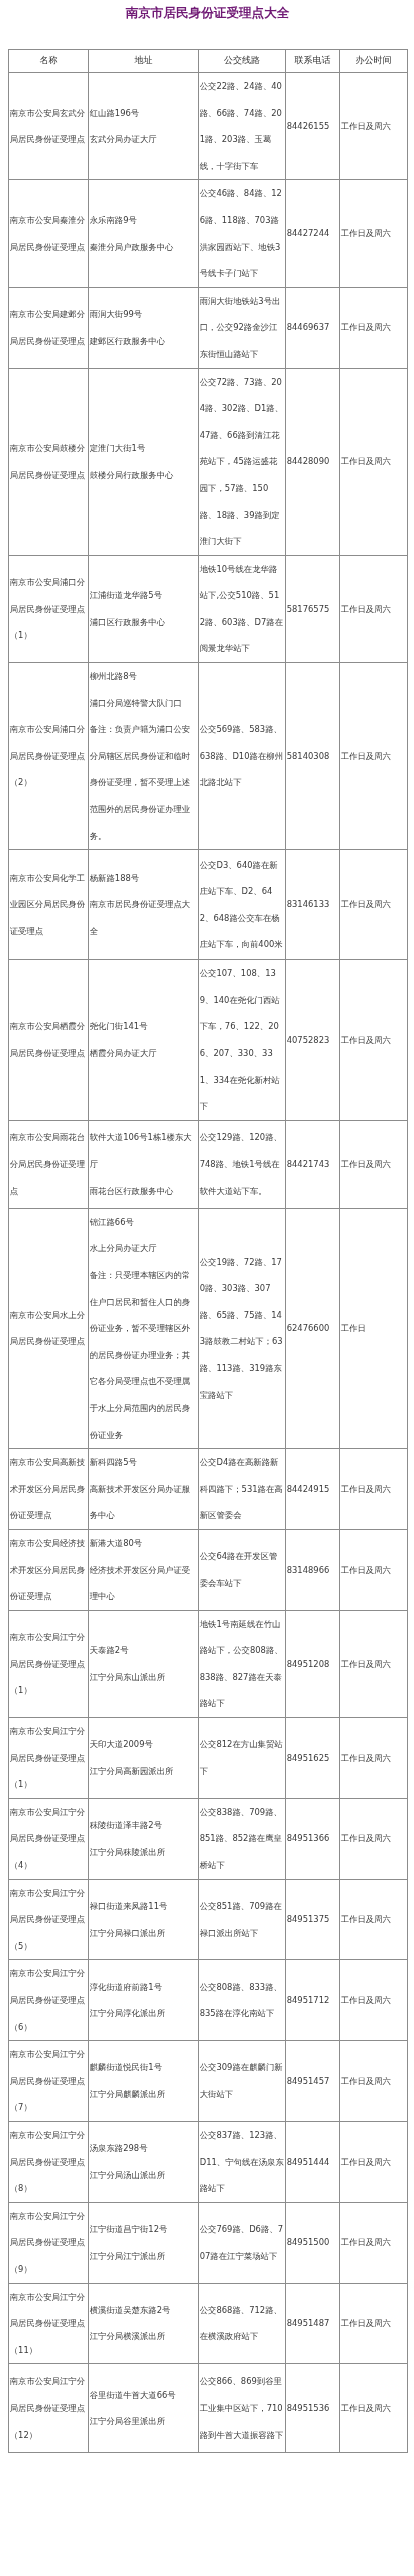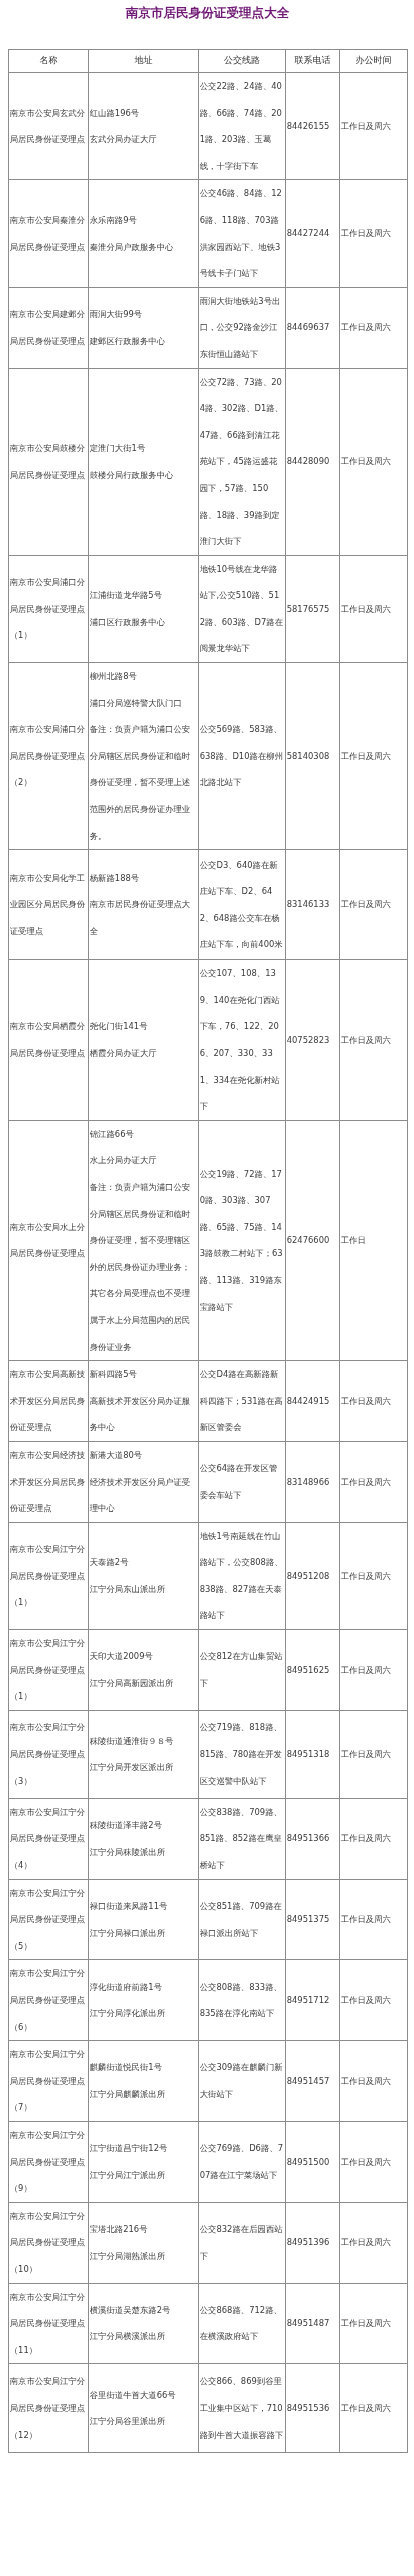--- a/index.html
+++ b/index.html
@@ -108,26 +108,36 @@
       <tr style="height: 133px;">
         <td>南京市公安局栖霞分局居民身份证受理点</td>
         <td>
           <span class="line">尧化门街141号</span>
           <span class="line">栖霞分局办证大厅</span>
         </td>
         <td>公交107、108、139、140在尧化门西站下车，76、122、206、207、330、331、334在尧化新村站下</td>
         <td>40752823</td>
         <td>工作日及周六</td>
       </tr>
+      <tr style="height: 88px;">
+        <td>南京市公安局雨花台分局居民身份证受理点</td>
+        <td>
+          <span class="line">软件大道106号1栋1楼东大厅</span>
+          <span class="line">雨花台区行政服务中心</span>
+        </td>
+        <td>公交129路、120路、748路、地铁1号线在软件大道站下车。</td>
+        <td>84421743</td>
+        <td>工作日及周六</td>
+      </tr>
       <tr style="height: 199px;">
         <td>南京市公安局水上分局居民身份证受理点</td>
         <td>
           <span class="line">锦江路66号</span>
           <span class="line">水上分局办证大厅</span>
-          <span class="line">备注：负责户籍为浦口公安分局辖区居民身份证和临时身份证受理，暂不受理辖区外的居民身份证办理业务；其它各分局受理点也不受理属于水上分局范围内的居民身份证业务</span>
+          <span class="line">备注：只受理本辖区内的常住户口居民和暂住人口的身份证业务，暂不受理辖区外的居民身份证办理业务；其它各分局受理点也不受理属于水上分局范围内的居民身份证业务</span>
         </td>
         <td>公交19路、72路、170路、303路、307路、65路、75路、143路鼓教二村站下；63路、113路、319路东宝路站下</td>
         <td>62476600</td>
         <td>工作日</td>
       </tr>
       <tr style="height: 66px; padding-left: 20px;">
         <td>南京市公安局高新技术开发区分局居民身份证受理点</td>
         <td>
           <span class="line">新科四路5号</span>
           <span class="line">高新技术开发区分局办证服务中心</span>
@@ -159,30 +169,20 @@
       <tr style="height: 66px;">
         <td>南京市公安局江宁分局居民身份证受理点（1）</td>
         <td>
           <span class="line">天印大道2009号</span>
           <span class="line">江宁分局高新园派出所</span>
         </td>
         <td>公交812在方山集贸站下</td>
         <td>84951625</td>
         <td>工作日及周六</td>
       </tr>
-      <tr style="height: 88px;">
-        <td>南京市公安局江宁分局居民身份证受理点（3）</td>
-        <td>
-          <span class="line">秣陵街道通淮街９８号</span>
-          <span class="line">江宁分局开发区派出所</span>
-        </td>
-        <td>公交719路、818路、815路、780路在开发区交巡警中队站下</td>
-        <td>84951318</td>
-        <td>工作日及周六</td>
-      </tr>
       <tr style="height: 67px;">
         <td>南京市公安局江宁分局居民身份证受理点（4）</td>
         <td>
           <span class="line">秣陵街道泽丰路2号</span>
           <span class="line">江宁分局秣陵派出所</span>
         </td>
         <td>公交838路、709路、851路、852路在鹰皇桥站下</td>
         <td>84951366</td>
         <td>工作日及周六</td>
       </tr>
@@ -210,39 +210,39 @@
         <td>南京市公安局江宁分局居民身份证受理点（7）</td>
         <td>
           <span class="line">麒麟街道悦民街1号</span>
           <span class="line">江宁分局麒麟派出所</span>
         </td>
         <td>公交309路在麒麟门新大街站下</td>
         <td>84951457</td>
         <td>工作日及周六</td>
       </tr>
       <tr style="height: 66px;">
+        <td>南京市公安局江宁分局居民身份证受理点（8）</td>
+        <td>
+          <span class="line">汤泉东路298号</span>
+          <span class="line">江宁分局汤山派出所</span>
+        </td>
+        <td>公交837路、123路、D11、宁句线在汤泉东路站下</td>
+        <td>84951444</td>
+        <td>工作日及周六</td>
+      </tr>
+      <tr style="height: 66px;">
         <td>南京市公安局江宁分局居民身份证受理点（9）</td>
         <td>
           <span class="line">江宁街道昌宁街12号</span>
           <span class="line">江宁分局江宁派出所</span>
         </td>
         <td>公交769路、D6路、707路在江宁菜场站下</td>
         <td>84951500</td>
         <td>工作日及周六</td>
       </tr>
-      <tr style="height: 66px;">
-        <td>南京市公安局江宁分局居民身份证受理点（10）</td>
-        <td>
-          <span class="line">宝塔北路216号</span>
-          <span class="line">江宁分局湖熟派出所</span>
-        </td>
-        <td>公交832路在后园西站下</td>
-        <td>84951396</td>
-        <td>工作日及周六</td>
-      </tr>
       <tr style="height: 66px; padding-left: 42px;">
         <td>南京市公安局江宁分局居民身份证受理点（11）</td>
         <td>
           <span class="line">横溪街道吴楚东路2号</span>
           <span class="line">江宁分局横溪派出所</span>
         </td>
         <td>公交868路、712路、在横溪政府站下</td>
         <td>84951487</td>
         <td>工作日及周六</td>
       </tr>

